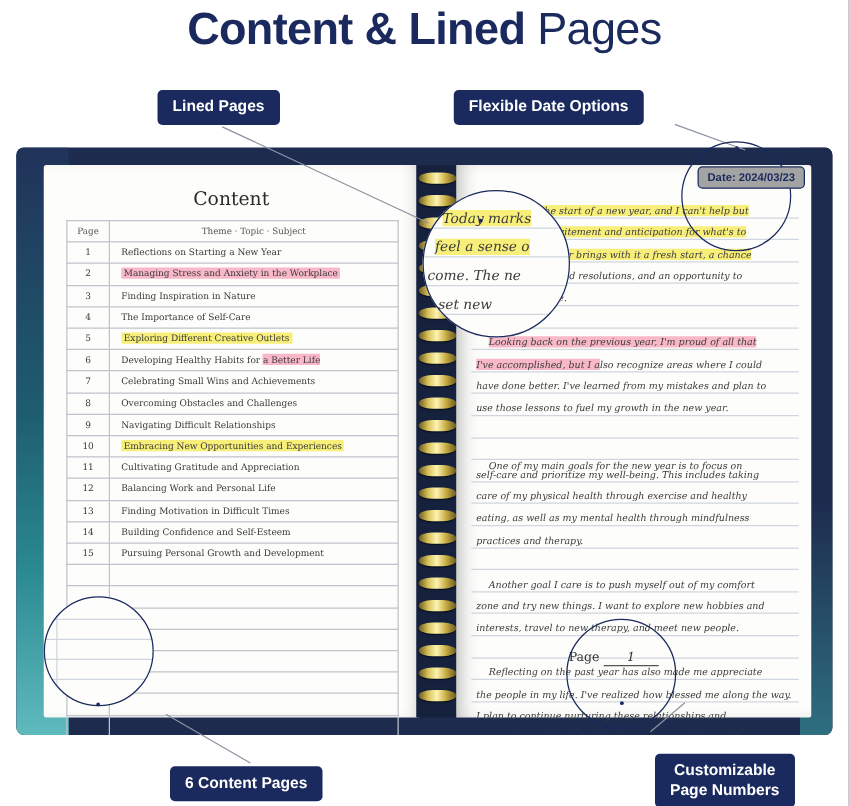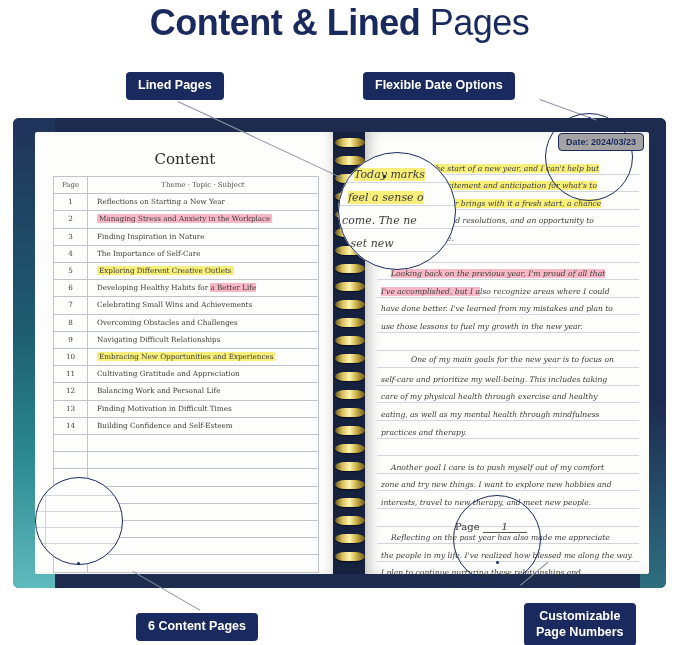--- a/index.html
+++ b/index.html
@@ -308,20 +308,24 @@
             <td class="pg">12</td>
             <td class="tp"><span>Balancing Work and Personal Life</span></td>
           </tr>
           <tr>
             <td class="pg">13</td>
             <td class="tp"><span>Finding Motivation in Difficult Times</span></td>
           </tr>
           <tr>
             <td class="pg">14</td>
             <td class="tp"><span>Building Confidence and Self-Esteem</span></td>
+          </tr>
+          <tr>
+            <td class="pg">15</td>
+            <td class="tp"><span>Pursuing Personal Growth and Development</span></td>
           </tr>
           <tr>
             <td class="pg">&nbsp;</td>
             <td class="tp">&nbsp;</td>
           </tr>
           <tr>
             <td class="pg">&nbsp;</td>
             <td class="tp">&nbsp;</td>
           </tr>
           <tr>
@@ -406,21 +410,21 @@
         <div class="rline" style="top: 404.8px;"></div>
         <div class="htext" style="top: 7.6px;"><span class="hl-y">Today marks the start of a new year, and I can't help but</span></div>
         <div class="htext" style="top: 25.2px;"><span class="hl-y">feel a sense of excitement and anticipation for what's to</span></div>
         <div class="htext" style="top: 42.8px;"><span class="hl-y">come. The new year brings with it a fresh start, a chance</span></div>
         <div class="htext" style="top: 60.4px;"><span>to set new goals and resolutions, and an opportunity to</span></div>
         <div class="htext" style="top: 78px;"><span>grow and improve.</span></div>
         <div class="htext ind" style="top: 113.2px;"><span class="hl-p">Looking back on the previous year, I'm proud of all that</span></div>
         <div class="htext" style="top: 130.8px;"><span><span class="hl-p">I've accomplished, but I a</span><span>lso recognize areas where I could</span></span></div>
         <div class="htext" style="top: 148.4px;"><span>have done better. I've learned from my mistakes and plan to</span></div>
         <div class="htext" style="top: 166px;"><span>use those lessons to fuel my growth in the new year.</span></div>
-        <div class="htext ind" style="top: 199px; margin-left: 20px;"><span>One of my main goals for the new year is to focus on</span></div>
+        <div class="htext ind" style="top: 212px;"><span>One of my main goals for the new year is to focus on</span></div>
         <div class="htext" style="top: 218.8px;"><span>self-care and prioritize my well-being. This includes taking</span></div>
         <div class="htext" style="top: 236.4px;"><span>care of my physical health through exercise and healthy</span></div>
         <div class="htext" style="top: 254px;"><span>eating, as well as my mental health through mindfulness</span></div>
         <div class="htext" style="top: 271.6px;"><span>practices and therapy.</span></div>
         <div class="htext ind" style="top: 306.8px;"><span>Another goal I care is to push myself out of my comfort</span></div>
         <div class="htext" style="top: 324.4px;"><span>zone and try new things. I want to explore new hobbies and</span></div>
         <div class="htext" style="top: 342px;"><span>interests, travel to new therapy, and meet new people.</span></div>
         <div class="htext ind" style="top: 377.2px;"><span>Reflecting on the past year has also made me appreciate</span></div>
         <div class="htext" style="top: 394.8px;"><span>the people in my life. I've realized how blessed me along the way.</span></div>
         <div class="htext" style="top: 412.4px;"><span>I plan to continue nurturing these relationships and</span></div>

